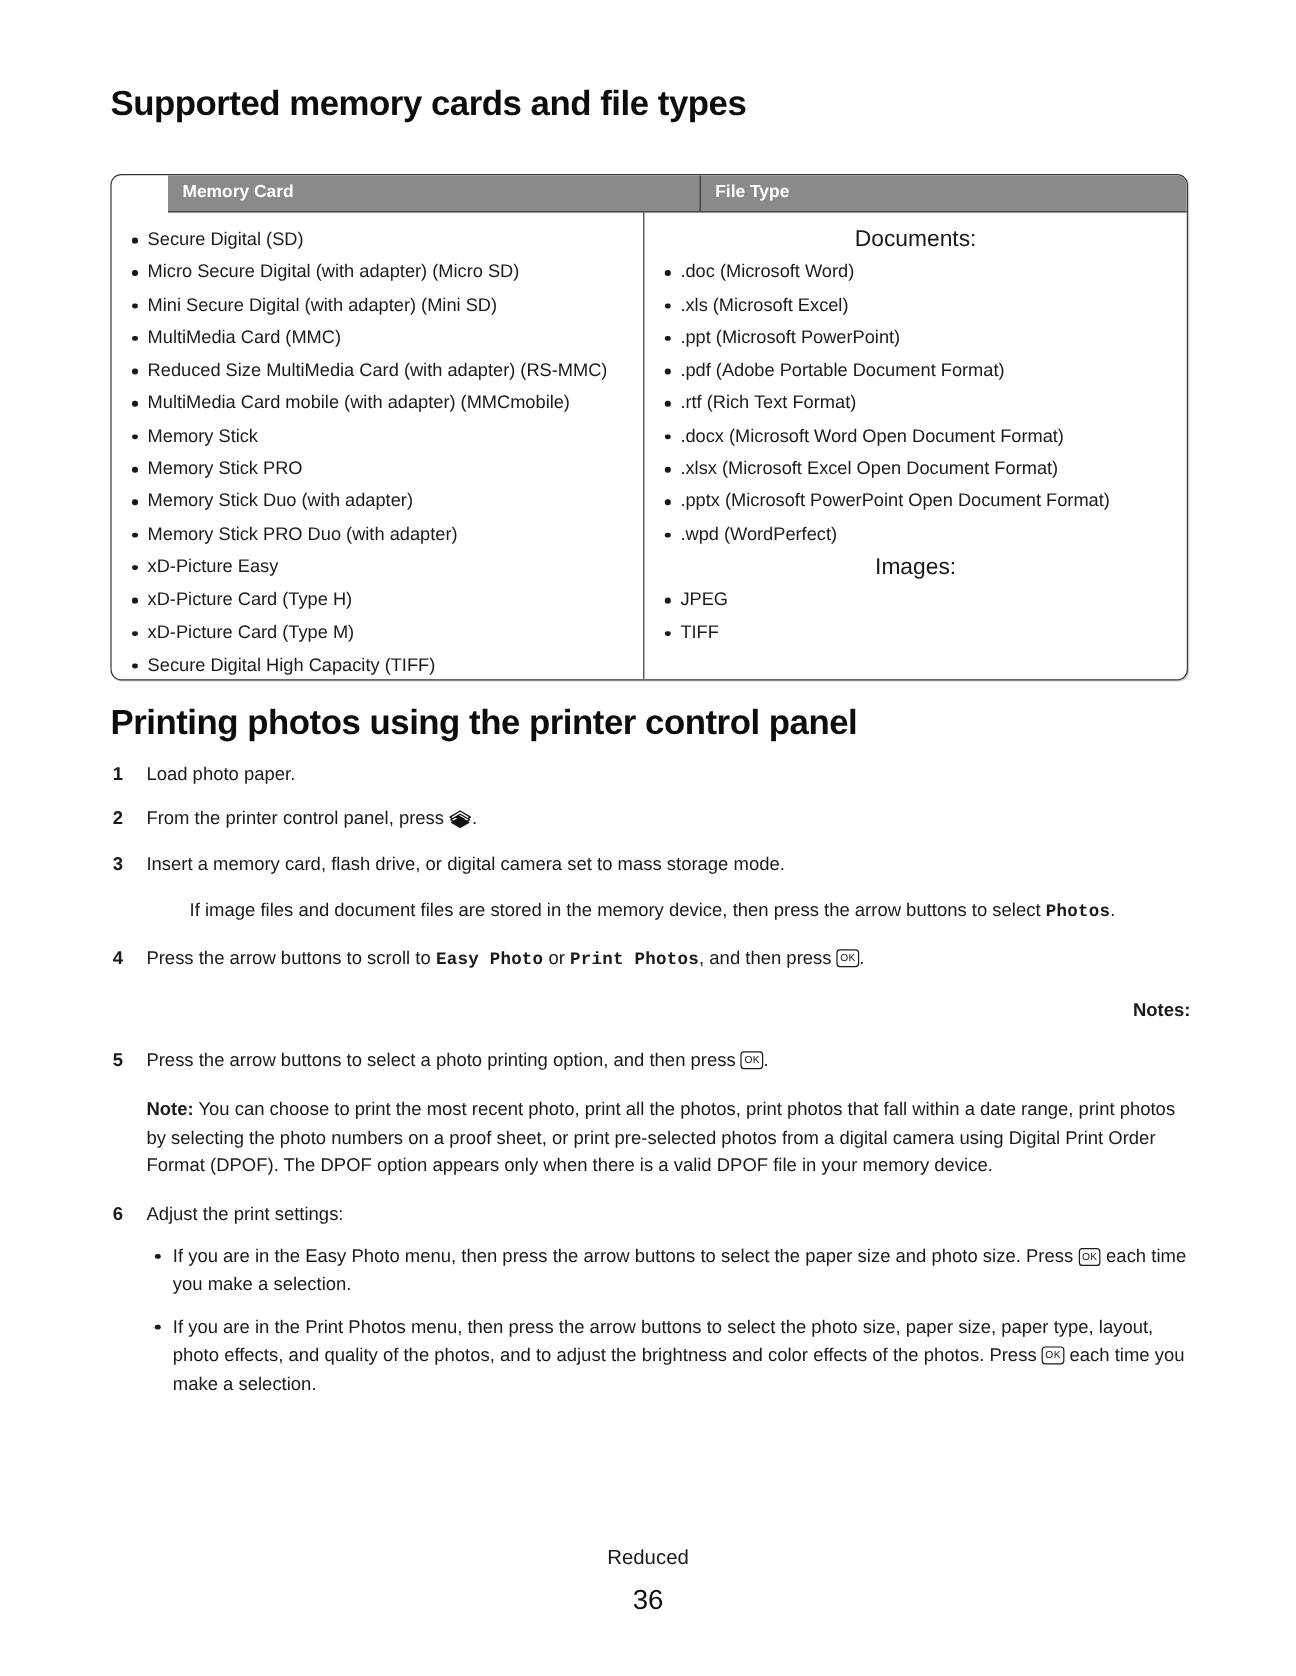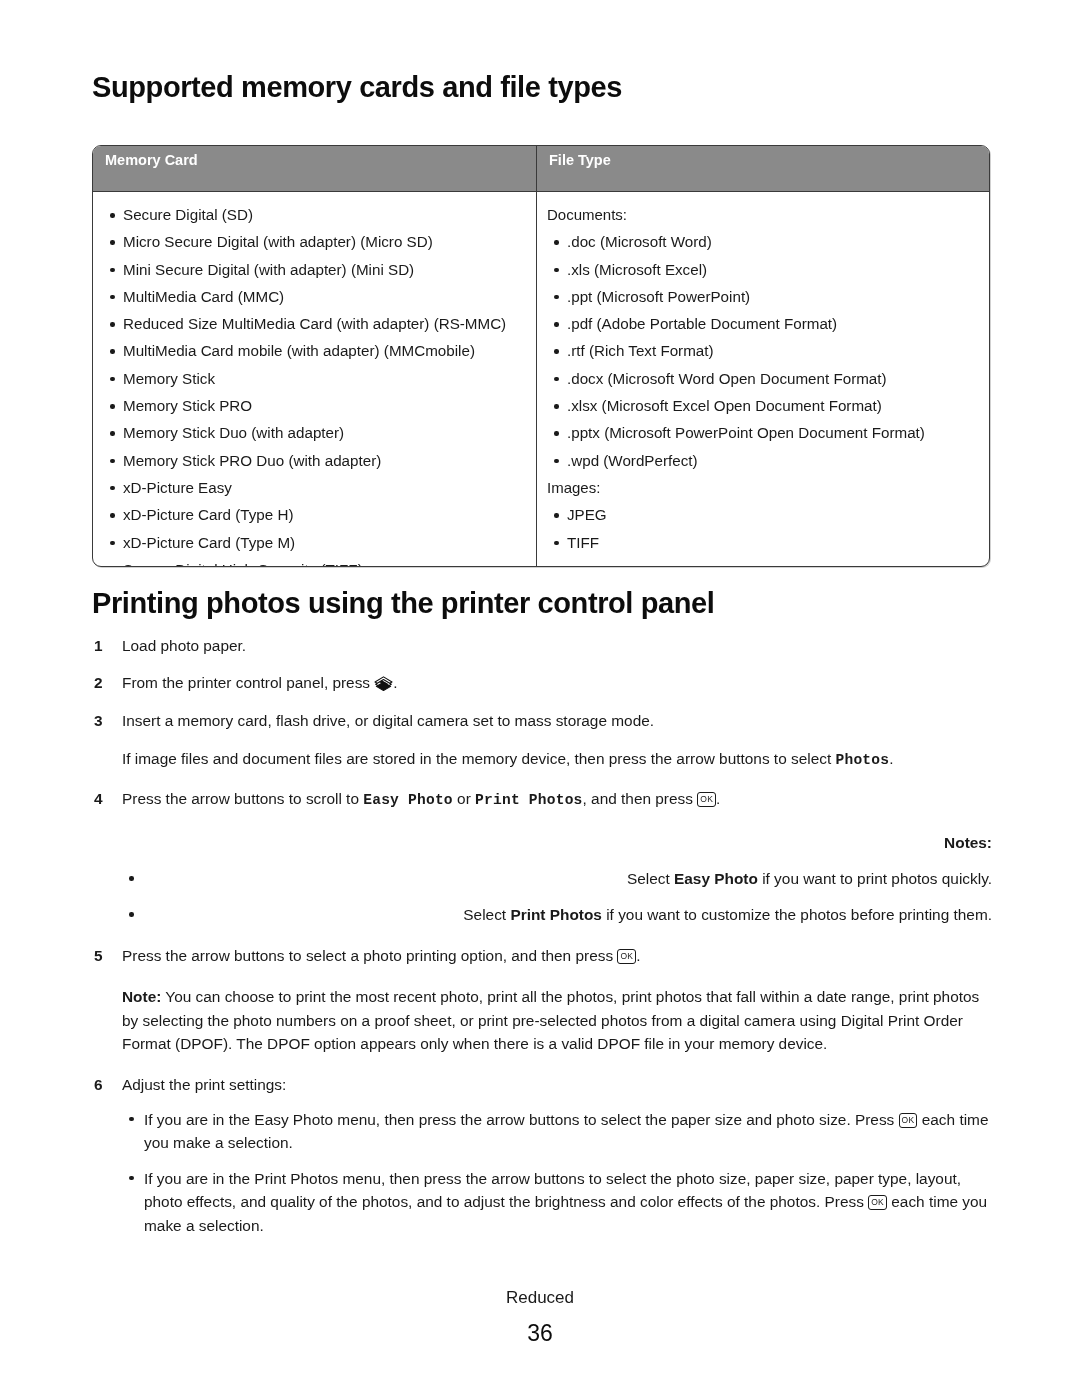--- a/index.html
+++ b/index.html
@@ -38,23 +38,24 @@
     left: 0px; top: 145px;
     width: 898px; height: 422px;
     border: 1.5px solid #3a3a3a;
     border-radius: 9px;
     overflow: hidden;
     background: #fff;
     box-shadow: 1px 1px 0 rgba(0,0,0,0.18);
   }
   .tbl-header {
     display: flex;
-    height: 46px;
+    height: 31px;
     background: #8a8a8a;
     border-bottom: 1.5px solid #3a3a3a;
+    margin-left: 47px;
   }
   .tbl-header .th {
     color: #ffffff;
     font-weight: bold;
     font-size: 14.5px;
     padding: 6px 0 0 12px;
     line-height: 1.2;
   }
   .th.col1 { width: 444px; border-right: 1.5px solid #3a3a3a; }
   .th.col2 { flex: 1; }
@@ -74,43 +75,45 @@
   }
   ul.dotlist li::before {
     content: "";
     position: absolute;
     left: 9px; top: 12px;
     width: 4.5px; height: 4.5px;
     border-radius: 50%;
     background: #1a1a1a;
   }
   .grouplabel {
-    font-size: 15px;
+    font-size: 19px;
     line-height: 27.3px;
     padding-left: 2px;
     color: #1a1a1a;
+    text-align: center;
   }
 
   
   .steps { position: absolute; left: 0; width: 900px; }
   .step {
     position: relative;
     padding-left: 30px;
     font-size: 15.4px;
     line-height: 23px;
     color: #1a1a1a;
   }
   .step .num {
     position: absolute;
     left: 2px; top: 0;
     font-weight: bold;
     font-size: 15.4px;
   }
   .step .sub {
     margin-top: 15px;
+    margin-left: 36px;
   }
   .mono {
     font-family: "Liberation Mono", "DejaVu Sans Mono", monospace;
     font-weight: bold;
     font-size: 14.6px;
     letter-spacing: 0.2px;
   }
   b.bold { font-weight: bold; }
 
   
@@ -268,28 +271,20 @@
         </div>
       </div>
 
       <div class="step" style="margin-top:15px;">
         <span class="num">4</span>
         <span>Press the arrow buttons to scroll to </span><span class="mono">Easy Photo</span><span> or </span><span class="mono">Print Photos</span><span>, and then press </span><span class="okkey">OK</span><span>.</span>
       </div>
 
       <div style="margin-top:19px; padding-left:30px;text-align:right;">
         <div class="notes-title">Notes:</div>
-        <ul class="notelist">
-          <li>
-            <span>Select </span><b class="bold">Easy Photo</b><span> if you want to print photos quickly.</span>
-          </li>
-          <li>
-            <span>Select </span><b class="bold">Print Photos</b><span> if you want to customize the photos before printing them.</span>
-          </li>
-        </ul>
       </div>
 
       <div class="step" style="margin-top:18px;">
         <span class="num">5</span>
         <span>Press the arrow buttons to select a photo printing option, and then press </span><span class="okkey">OK</span><span>.</span>
       </div>
 
       <div class="note-para" style="margin-top:18px; padding-left:30px;">
         <b class="bold">Note:</b><span> You can choose to print the most recent photo, print all the photos, print photos that fall within a date range, print photos by selecting the photo numbers on a proof sheet, or print pre-selected photos from a digital camera using Digital Print Order Format (DPOF). The DPOF option appears only when there is a valid DPOF file in your memory device.</span>
       </div>

